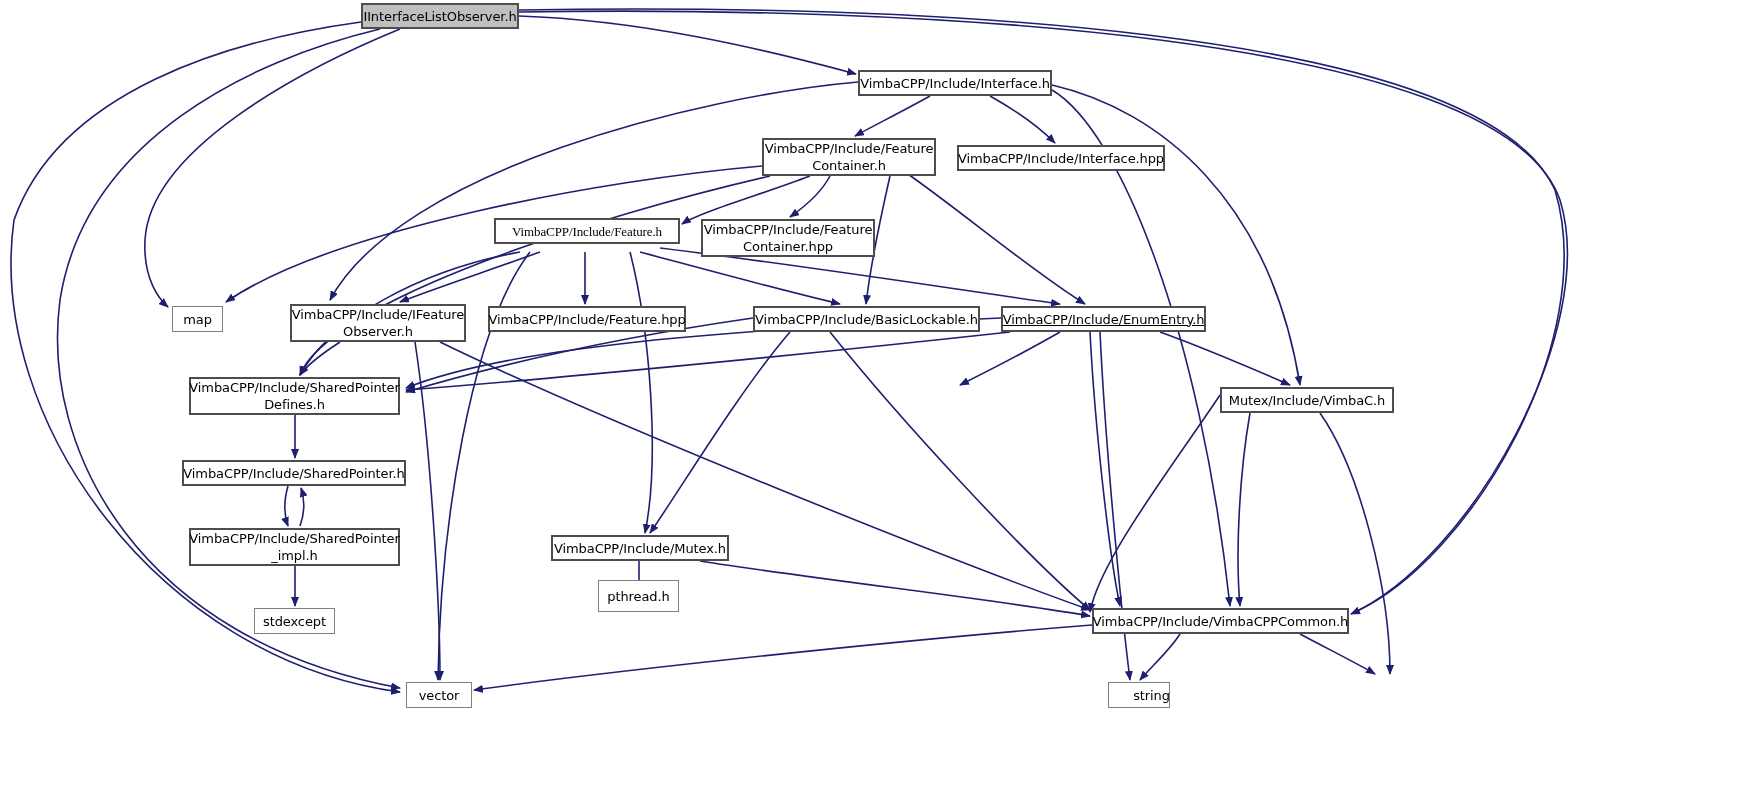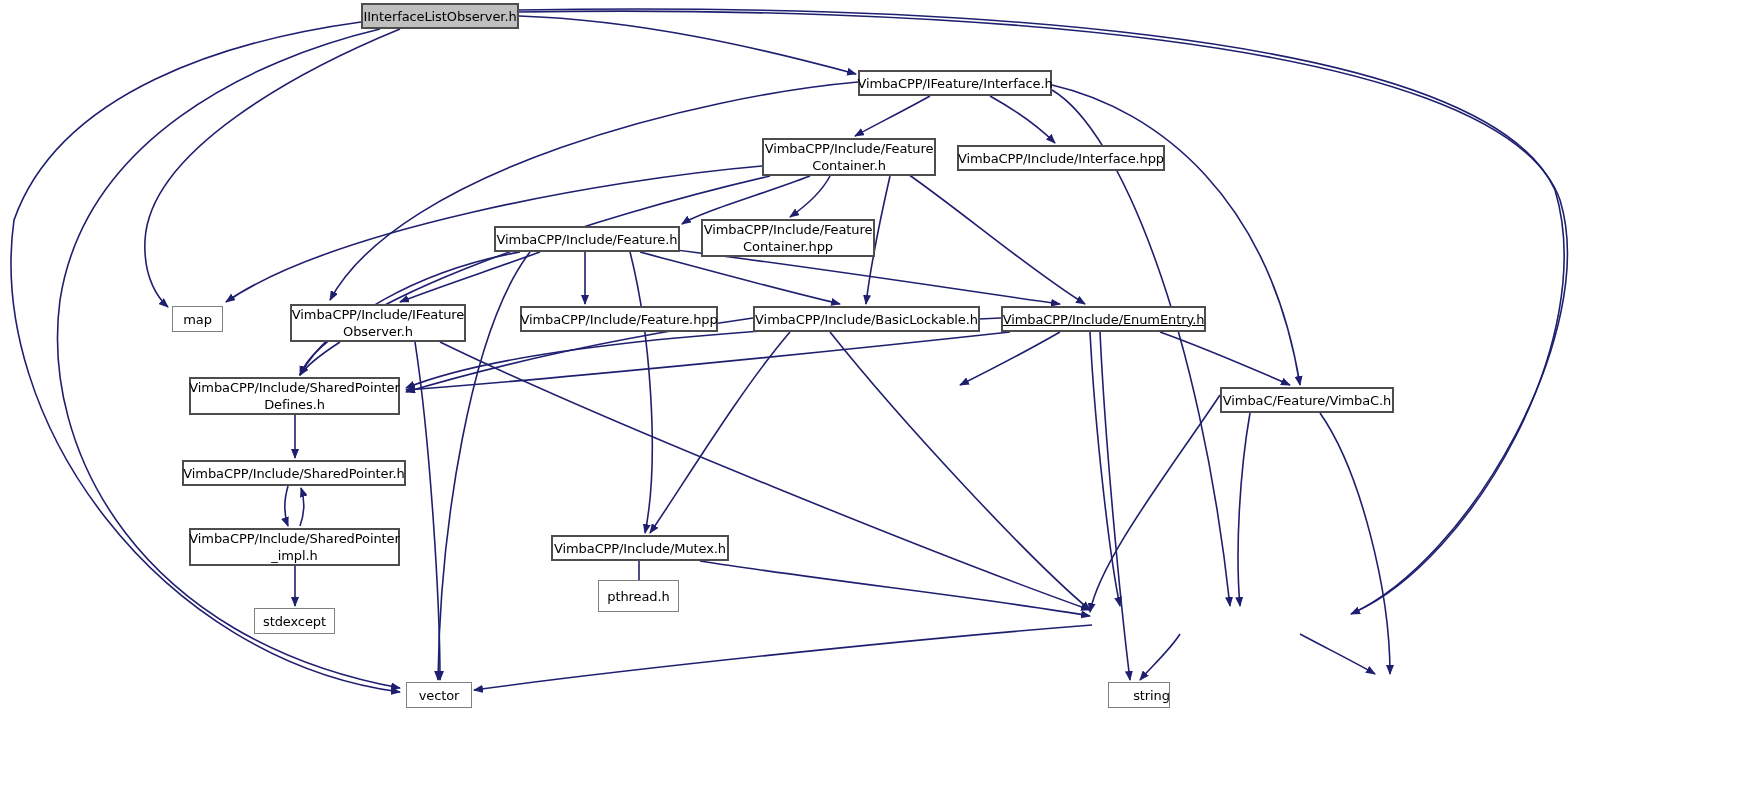--- a/index.html
+++ b/index.html
@@ -86,59 +86,60 @@
       <path d="M1220,395 C1170,470 1100,560 1090,612"></path>
     </g>
     <g fill="none" stroke="#1f1f70" stroke-width="1.6">
       <path d="M519,10 C900,4 1480,24 1555,190"></path>
       <path d="M1555,190 C1600,340 1470,560 1355,612"></path>
     </g>
   </svg>
 
   <div class="node root" style="left:361px;top:3px;width:158px;height:26px;">IInterfaceListObserver.h</div>
 
-  <div class="node strong" style="left:858px;top:70px;width:194px;height:26px;">VimbaCPP/IFeature/Interface.h</div>
+  <div class="node strong" style="left:858px;top:70px;width:194px;height:26px;">VimbaCPP/Include/Interface.h</div>
 
   <div class="node strong" style="left:762px;top:138px;width:174px;height:38px;">VimbaCPP/Include/Feature
 Container.h</div>
 
   <div class="node strong" style="left:957px;top:145px;width:208px;height:26px;">VimbaCPP/Include/Interface.hpp</div>
 
-  <div class="node strong" style="left:494px;top:226px;width:186px;height:26px;">VimbaCPP/Include/Feature.h</div>
+  <div class="node strong" style="left:494px;top:218px;width:186px;height:26px;font-family:Liberation Serif, serif;">VimbaCPP/Include/Feature.h</div>
 
   <div class="node strong" style="left:701px;top:219px;width:174px;height:38px;">VimbaCPP/Include/Feature
 Container.hpp</div>
 
   <div class="node" style="left:172px;top:306px;width:51px;height:26px;text-align:center;">map</div>
 
   <div class="node strong" style="left:290px;top:304px;width:176px;height:38px;">VimbaCPP/Include/IFeature
 Observer.h</div>
 
-  <div class="node strong" style="left:488px;top:306px;width:198px;height:26px;margin-left:32px;">VimbaCPP/Include/Feature.hpp</div>
+  <div class="node strong" style="left:488px;top:306px;width:198px;height:26px;">VimbaCPP/Include/Feature.hpp</div>
 
   <div class="node strong" style="left:753px;top:306px;width:227px;height:26px;">VimbaCPP/Include/BasicLockable.h</div>
 
   <div class="node strong" style="left:1001px;top:306px;width:205px;height:26px;text-decoration:underline;">VimbaCPP/Include/EnumEntry.h</div>
 
   <div class="node strong" style="left:189px;top:377px;width:211px;height:38px;">VimbaCPP/Include/SharedPointer
 Defines.h</div>
 
 
-  <div class="node strong" style="left:1220px;top:387px;width:174px;height:26px;">VimbaC/Feature/VimbaC.h</div>
+  <div class="node strong" style="left:1220px;top:387px;width:174px;height:26px;">Mutex/Include/VimbaC.h</div>
 
   <div class="node strong" style="left:182px;top:460px;width:224px;height:26px;text-align:right;">VimbaCPP/Include/SharedPointer.h</div>
 
   <div class="node strong" style="left:189px;top:528px;width:211px;height:38px;">VimbaCPP/Include/SharedPointer
 _impl.h</div>
 
   <div class="node strong" style="left:551px;top:535px;width:178px;height:26px;">VimbaCPP/Include/Mutex.h</div>
 
   <div class="node" style="left:254px;top:608px;width:81px;height:26px;">stdexcept</div>
 
   <div class="node" style="left:598px;top:580px;width:81px;height:32px;">pthread.h</div>
 
+  <div class="node strong" style="left:1092px;top:608px;width:257px;height:26px;">VimbaCPP/Include/VimbaCPPCommon.h</div>
 
   <div class="node" style="left:406px;top:682px;width:66px;height:26px;">vector</div>
 
   <div class="node" style="left:1108px;top:682px;width:62px;height:26px;padding-left:30px;">string</div>
 
 
 </div>
 
 </body></html>

